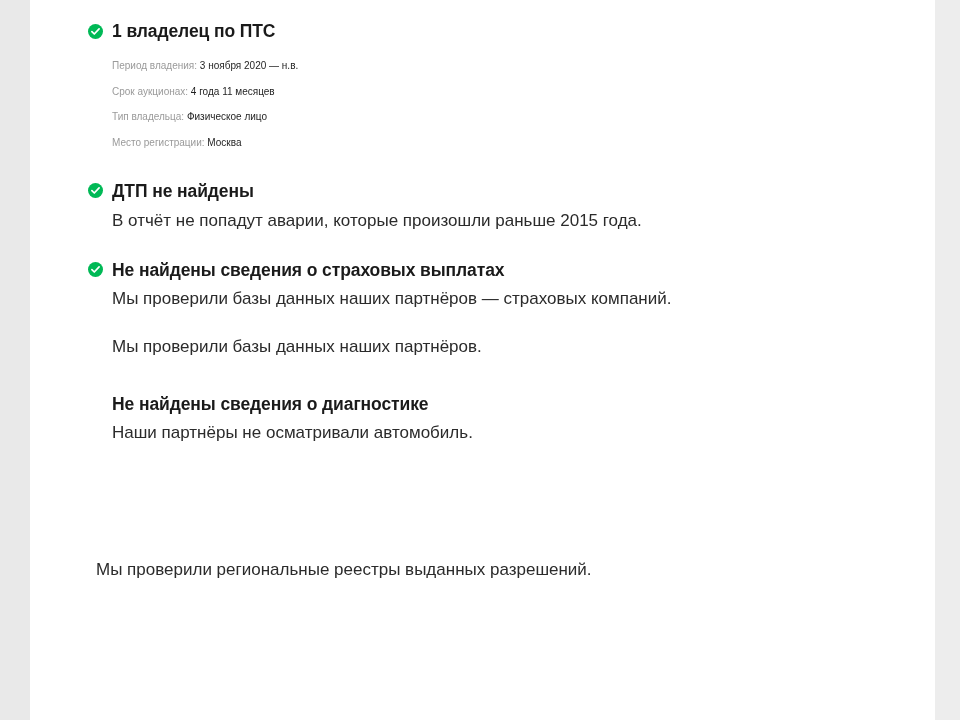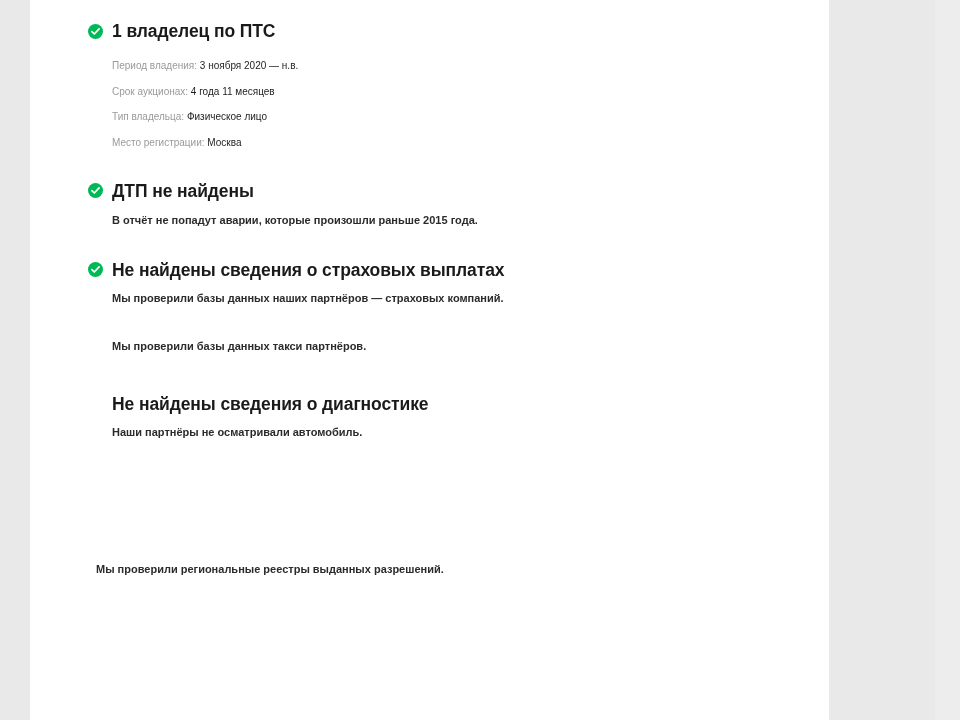--- a/index.html
+++ b/index.html
@@ -10,21 +10,21 @@
     width: 960px;
     height: 720px;
     background: #e9e9e9;
     font-family: "Liberation Sans", sans-serif;
     overflow: hidden;
   }
   .page {
     position: absolute;
     left: 30px;
     top: 0;
-    width: 799px;
+    width: 905px;
     height: 720px;
     background: #ffffff;
     box-sizing: border-box;
   }
   .right-gutter {
     position: absolute;
     left: 935px;
     top: 0;
     width: 25px;
     height: 720px;
@@ -61,24 +61,23 @@
   h2 {
     margin: 0;
     font-size: 17.5px;
     line-height: 22px;
     font-weight: bold;
     color: #1a1a1a;
     letter-spacing: -0.1px;
   }
   .sub {
     margin: 0;
-    font-size: 11px;
+    font-size: 17px;
     line-height: 17px;
     color: #2b2b2b;
-    font-weight: bold;
   }
   .kv-list {
     margin: 0;
     padding: 0;
     list-style: none;
   }
   .kv {
     font-size: 10px;
     line-height: 17px;
     color: #1a1a1a;
@@ -161,21 +160,21 @@
             <circle cx="7.5" cy="7.5" r="7.5" fill="#00b956"></circle>
             <path d="M3.9 7.6 L6.3 10.0 L11.1 4.9" fill="none" stroke="#ffffff" stroke-width="1.7" stroke-linecap="round" stroke-linejoin="round"></path>
           </svg>
         </span>
         <h2>Не найдены сведения о страховых выплатах</h2>
       </div>
       <p class="sub">Мы проверили базы данных наших партнёров — страховых компаний.</p>
     </div>
 
     <div class="section" id="sec-auction">
-      <p class="sub">Мы проверили базы данных такси партнёров.</p>
+      <p class="sub">Мы проверили базы данных наших партнёров.</p>
     </div>
 
     <div class="section" id="sec-diagnostic">
       <div class="heading-row">
         <span class="spacer-icon"></span>
         <h2>Не найдены сведения о диагностике</h2>
       </div>
       <p class="sub">Наши партнёры не осматривали автомобиль.</p>
     </div>
 

